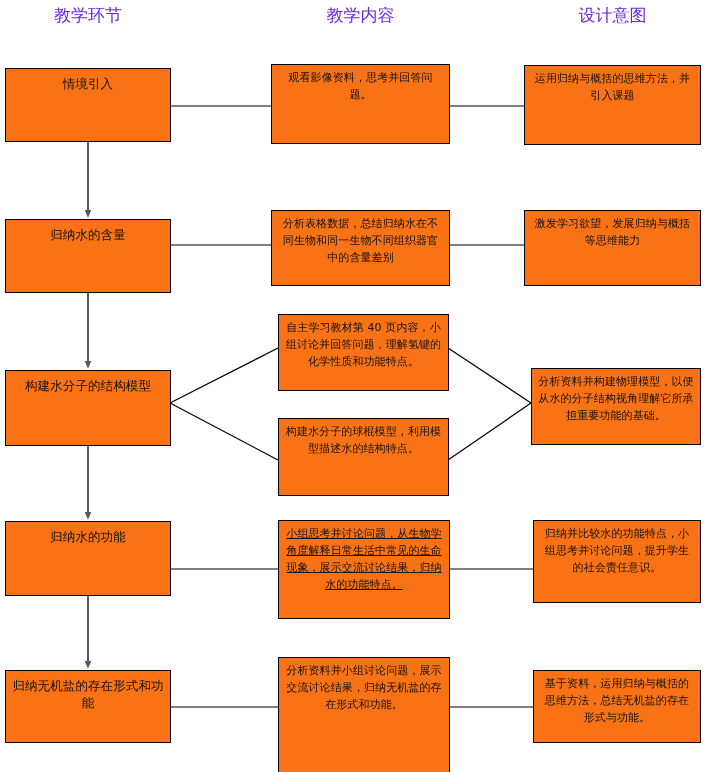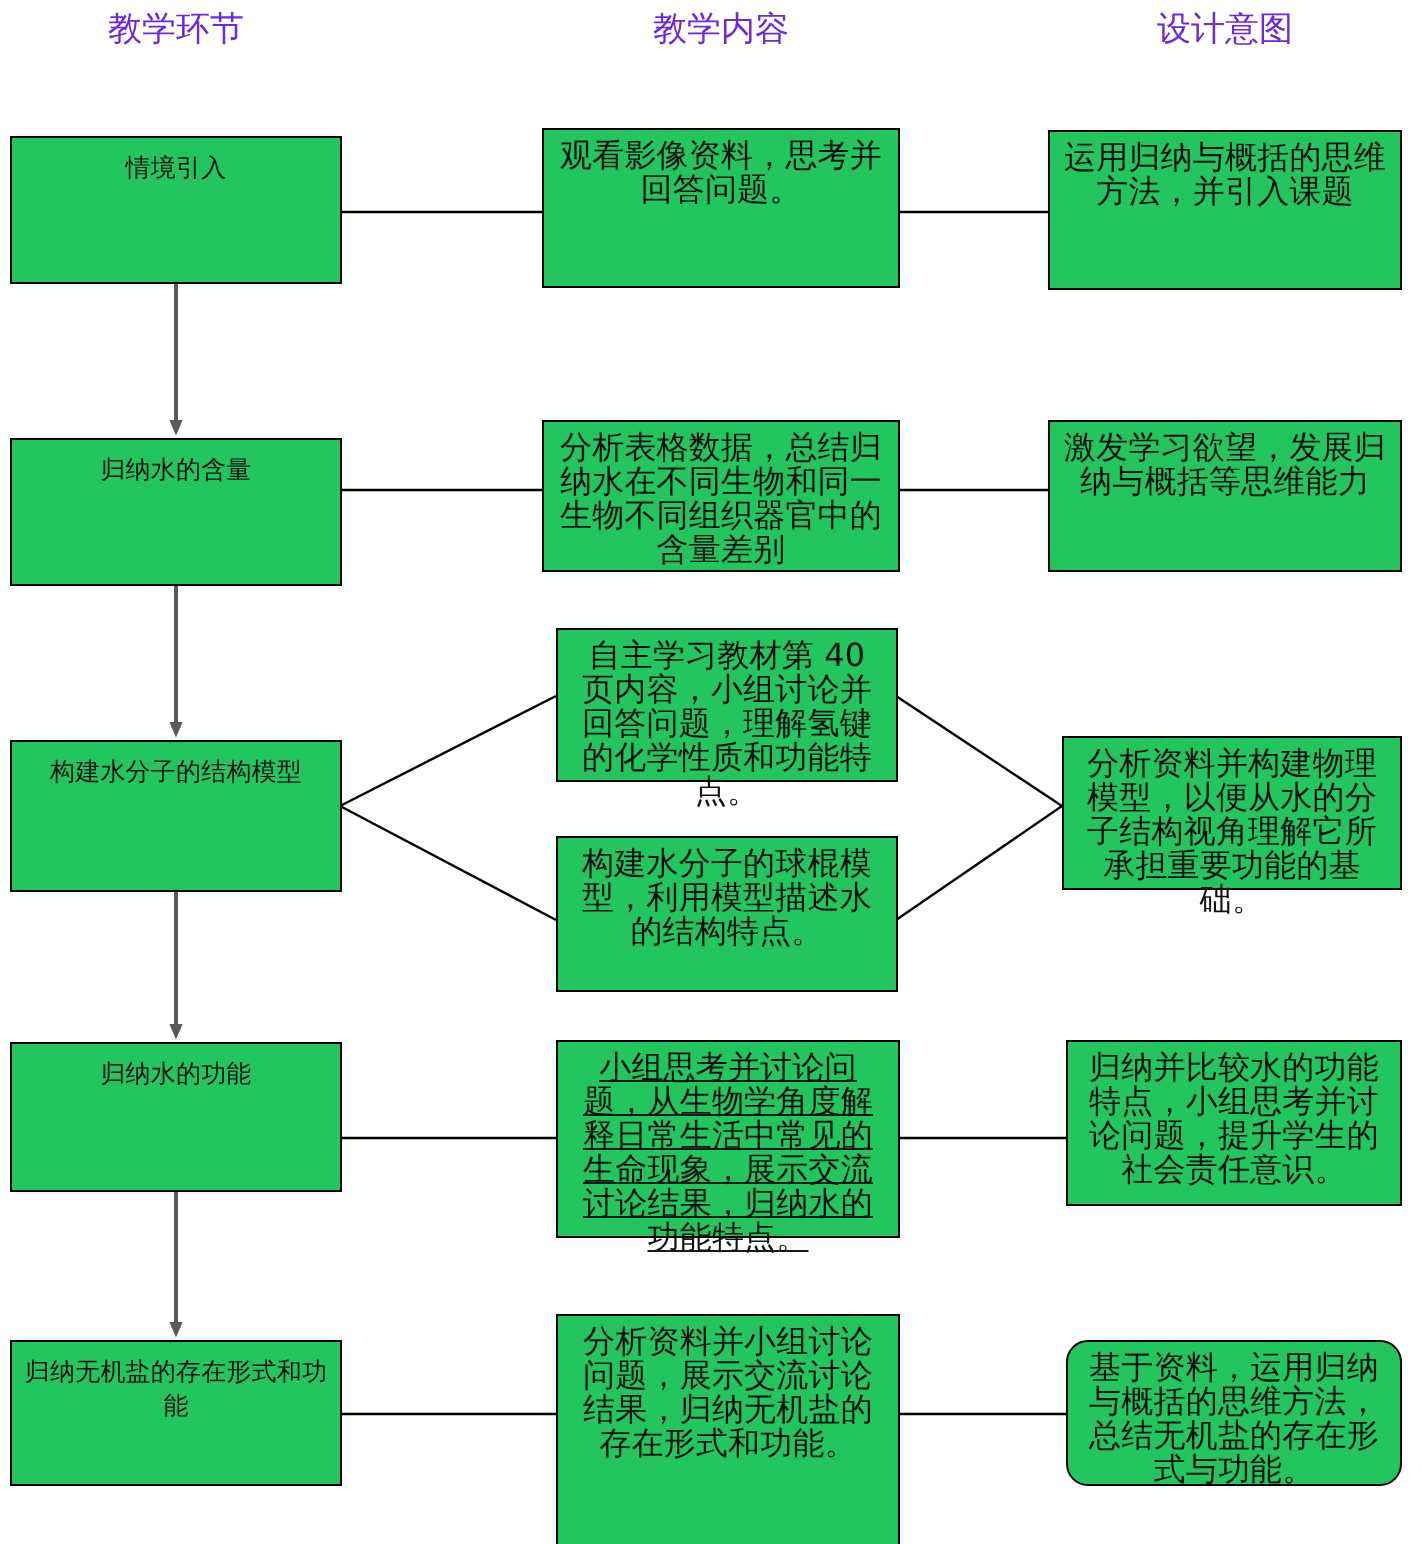--- a/index.html
+++ b/index.html
@@ -23,39 +23,39 @@
     font-size: 17px;
     line-height: 20px;
     color: #6d28d9;
     text-align: center;
     white-space: nowrap;
   }
   .box {
     position: absolute;
     box-sizing: border-box;
     border: 1px solid #000000;
-    background: #22c55e;
+    background: #f97316;
     z-index: 2;
   }
   .box .txt {
     display: block;
     padding: 4px 6px 0 6px;
     font-size: 12.5px;
     line-height: 17px;
     text-align: center;
     color: #111111;
     letter-spacing: 0.1px;
   }
   .box.stage .txt {
     font-size: 12.5px;
     line-height: 17px;
     padding-top: 6px;
   }
   .box.content .txt, .box.intent .txt {
-    font-size: 16px;
+    font-size: 11px;
     line-height: 17px;
   }
   svg#links {
     position: absolute;
     left: 0;
     top: 0;
     width: 711px;
     height: 772px;
     z-index: 1;
     overflow: visible;
@@ -149,17 +149,17 @@
   <div class="box intent" style="left:533px; top:520px; width:168px; height:83px;">
     <span class="txt">归纳并比较水的功能特点，小组思考并讨论问题，提升学生的社会责任意识。</span>
   </div>
 
   <div class="box stage" style="left:5px; top:670px; width:166px; height:73px;">
     <span class="txt">归纳无机盐的存在形式和功能</span>
   </div>
   <div class="box content" style="left:278px; top:657px; width:172px; height:126px;">
     <span class="txt">分析资料并小组讨论问题，展示交流讨论结果，归纳无机盐的存在形式和功能。</span>
   </div>
-  <div class="box intent" style="left:533px; top:670px; width:168px; height:73px;border-radius:11px;">
+  <div class="box intent" style="left:533px; top:670px; width:168px; height:73px;">
     <span class="txt">基于资料，运用归纳与概括的思维方法，总结无机盐的存在形式与功能。</span>
   </div>
 
 </div>
 
 </body></html>

